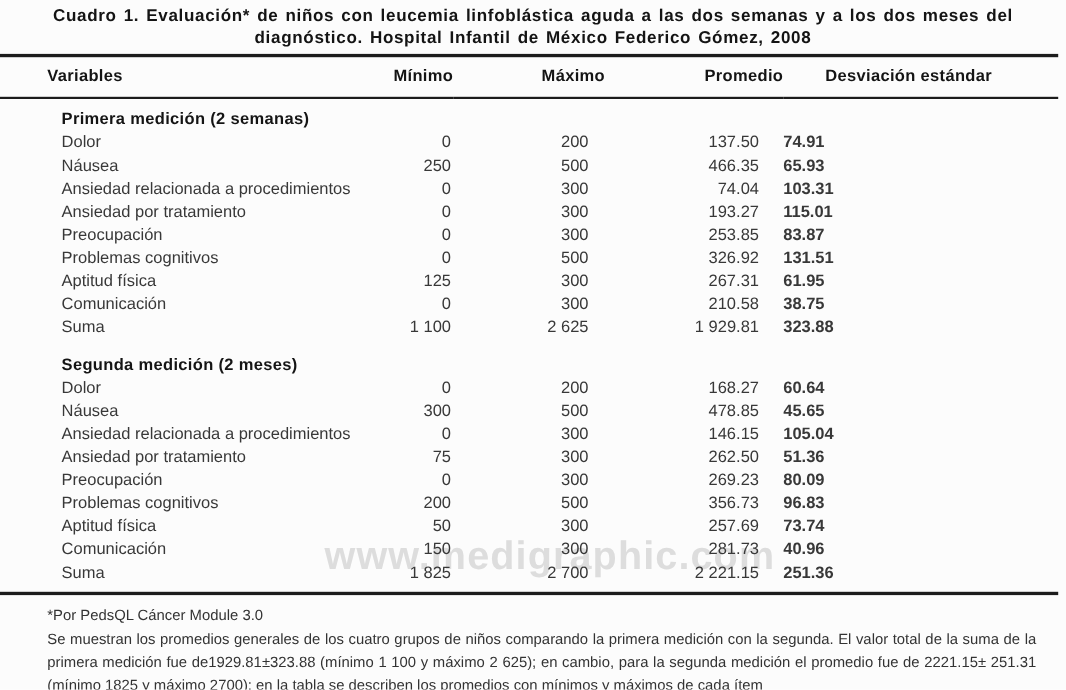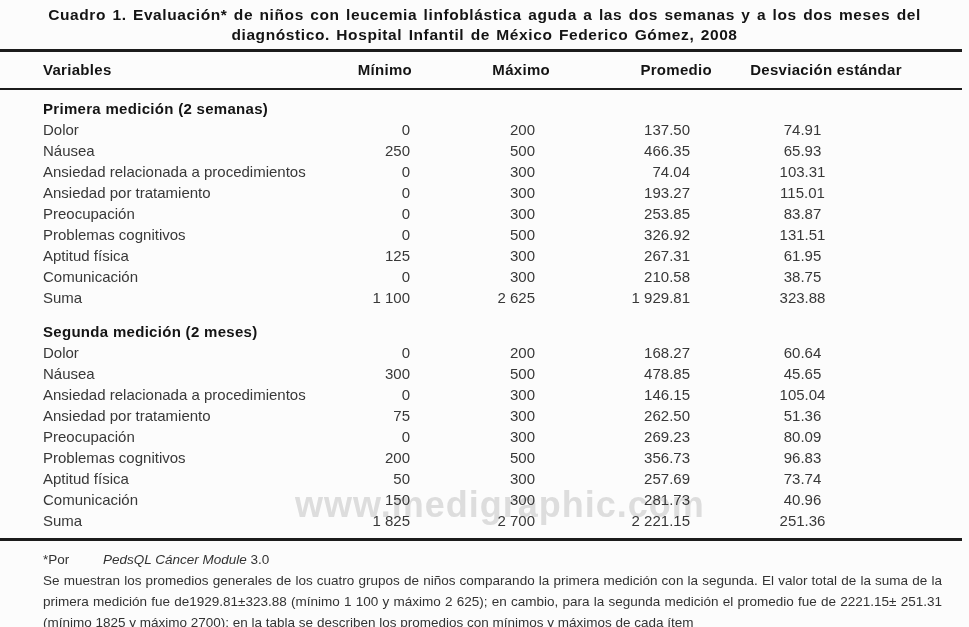--- a/index.html
+++ b/index.html
@@ -65,42 +65,42 @@
   th.c1,th.c2,th.c3{text-align:right;}
   th.c4{text-align:center;padding-right:22px;}
   td{
     font-size:15px;
     color:var(--text);
     height:21px;
     line-height:21px;
     white-space:nowrap;
     overflow:hidden;
   }
-  td.c0{text-align:left;padding-left:43px;}
+  td.c0{text-align:left;padding-left:56px;}
   td.c1{text-align:right;padding-right:2px;}
   td.c2{text-align:right;padding-right:15px;}
   td.c3{text-align:right;padding-right:22px;}
-  td.c4{text-align:center;padding-right:69px;}
+  td.c4{text-align:left;padding-right:69px;font-weight:bold;}
   tr.section-row td{
     font-weight:bold;
     color:var(--heading);
     padding-top:13px;
     height:34px;
     line-height:21px;
     letter-spacing:.3px;
   }
   tbody tr:first-child td{padding-top:8px;height:29px;}
   .footnotes{
     margin:8px 27px 0 43px;
     font-size:13.5px;
     color:#333333;
     line-height:21px;
   }
   .footnote-line1{white-space:nowrap;}
-  .footnote-italic{font-style:italic;margin-left:30px;}
+  .footnote-italic{}
   .footnote-paragraph{text-align:justify;}
 </style>
 </head>
 <body>
 
 <div class="page">
 
   <div class="watermark">www.medigraphic.com</div>
 
   <div class="content">

